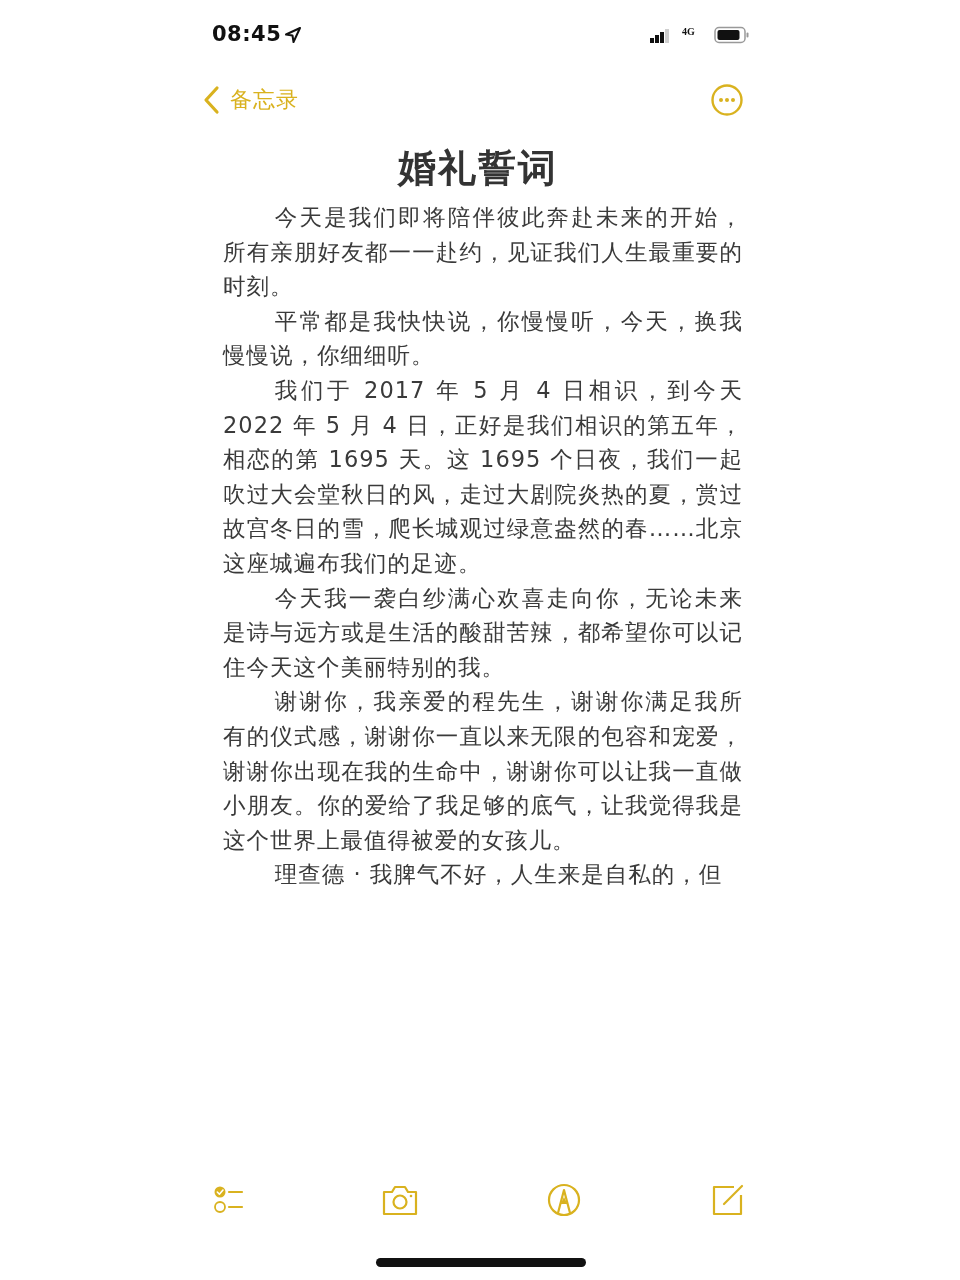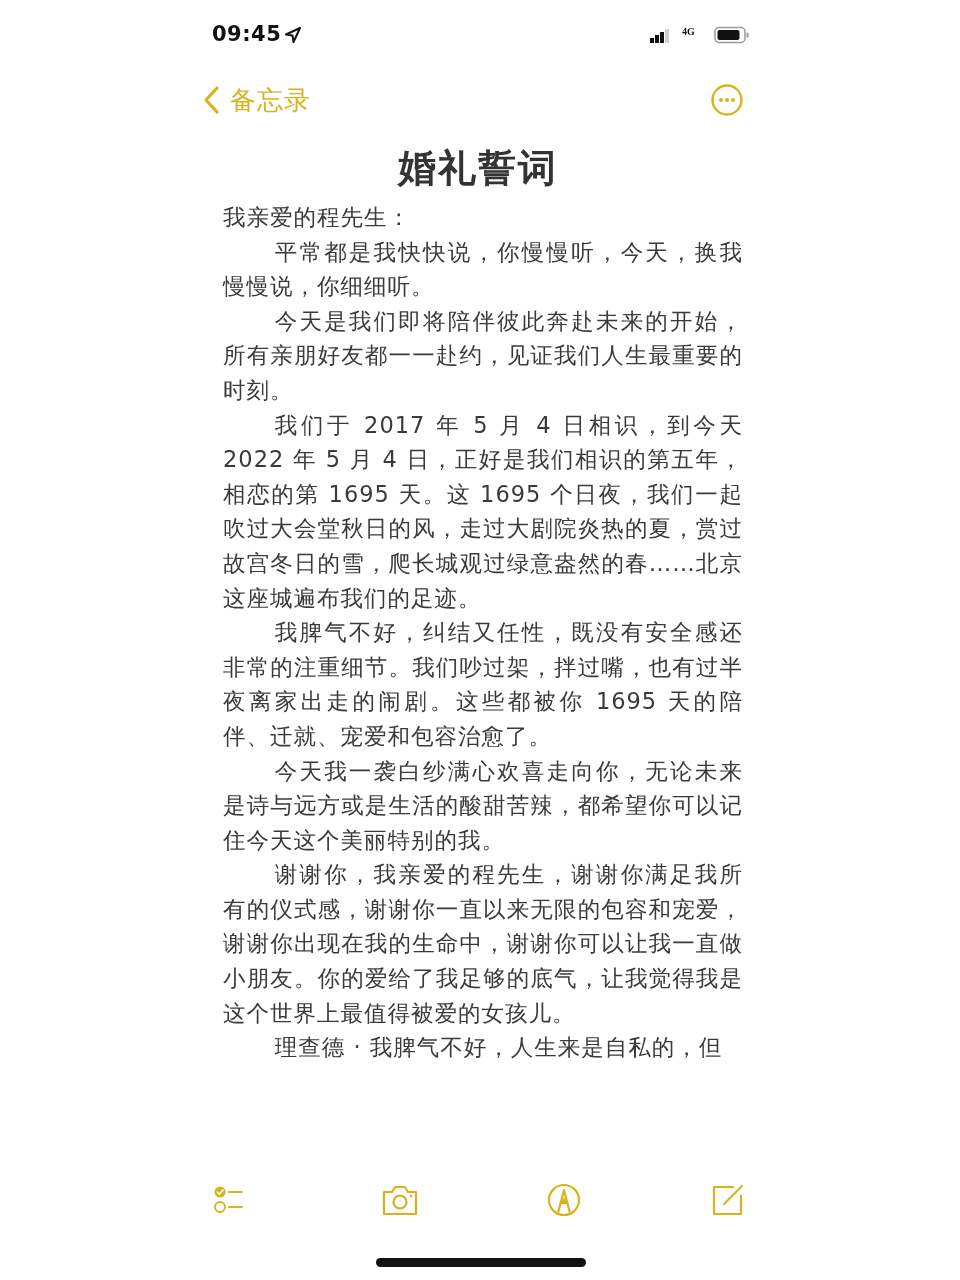--- a/index.html
+++ b/index.html
@@ -85,21 +85,21 @@
       display: flex;
       align-items: center;
       cursor: pointer;
     }
     .back-chevron {
       width: 18px;
       height: 30px;
       margin-right: 10px;
     }
     .back-label {
-      font-size: 26px;
+      font-size: 22px;
       color: #d9b21f;
       letter-spacing: 1px;
     }
     .more-button {
       position: absolute;
       left: 520px;
       top: 3px;
       width: 34px;
       height: 34px;
       cursor: pointer;
@@ -163,21 +163,21 @@
       border-radius: 5px;
       background: #111;
     }
   </style>
 </head>
 <body>
 
 <div class="phone">
 
   <div class="status-bar">
-    <span class="status-time">09:45</span>
+    <span class="status-time">08:45</span>
     <svg class="loc-icon" viewBox="0 0 18 18">
       <path d="M16 2 L2 8.5 L8.5 9.5 L9.5 16 Z" fill="none" stroke="#111" stroke-width="2" stroke-linejoin="round"></path>
     </svg>
     <svg class="signal-icon" viewBox="0 0 22 16">
       <rect x="0" y="10" width="4" height="5" fill="#111"></rect>
       <rect x="5" y="7" width="4" height="8" fill="#111"></rect>
       <rect x="10" y="4" width="4" height="11" fill="#111"></rect>
       <rect x="15" y="1" width="4" height="14" fill="#cfcfcf"></rect>
     </svg>
     <span class="net-label">4G</span>
@@ -199,25 +199,23 @@
       <circle cx="17" cy="17" r="14.5" fill="none" stroke="#d9b21f" stroke-width="2.4"></circle>
       <circle cx="11" cy="17" r="2" fill="#d9b21f"></circle>
       <circle cx="17" cy="17" r="2" fill="#d9b21f"></circle>
       <circle cx="23" cy="17" r="2" fill="#d9b21f"></circle>
     </svg>
   </div>
 
   <div class="note">
     <div class="note-title">婚礼誓词</div>
     <div class="note-body">
-      <p class="salutation">我亲爱的程先生：</p>
+      <p class="indent">今天是我们即将陪伴彼此奔赴未来的开始，所有亲朋好友都一一赴约，见证我们人生最重要的时刻。</p>
       <p class="indent">平常都是我快快说，你慢慢听，今天，换我慢慢说，你细细听。</p>
-      <p class="indent">今天是我们即将陪伴彼此奔赴未来的开始，所有亲朋好友都一一赴约，见证我们人生最重要的时刻。</p>
       <p class="indent">我们于 2017 年 5 月 4 日相识，到今天 2022 年 5 月 4 日，正好是我们相识的第五年，相恋的第 1695 天。这 1695 个日夜，我们一起吹过大会堂秋日的风，走过大剧院炎热的夏，赏过故宫冬日的雪，爬长城观过绿意盎然的春……北京这座城遍布我们的足迹。</p>
-      <p class="indent">我脾气不好，纠结又任性，既没有安全感还非常的注重细节。我们吵过架，拌过嘴，也有过半夜离家出走的闹剧。这些都被你 1695 天的陪伴、迁就、宠爱和包容治愈了。</p>
       <p class="indent">今天我一袭白纱满心欢喜走向你，无论未来是诗与远方或是生活的酸甜苦辣，都希望你可以记住今天这个美丽特别的我。</p>
       <p class="indent">谢谢你，我亲爱的程先生，谢谢你满足我所有的仪式感，谢谢你一直以来无限的包容和宠爱，谢谢你出现在我的生命中，谢谢你可以让我一直做小朋友。你的爱给了我足够的底气，让我觉得我是这个世界上最值得被爱的女孩儿。</p>
       <p class="indent">理查德 · 我脾气不好，人生来是自私的，但</p>
     </div>
   </div>
 
   <div class="toolbar">
     <svg class="toolbar-btn" style="left:22px;" viewBox="0 0 40 36">
       <circle cx="8" cy="10" r="5.5" fill="#d9b21f"></circle>
       <path d="M5.3 10 L7.4 12.2 L11 8" fill="none" stroke="#fff" stroke-width="1.6" stroke-linecap="round" stroke-linejoin="round"></path>

